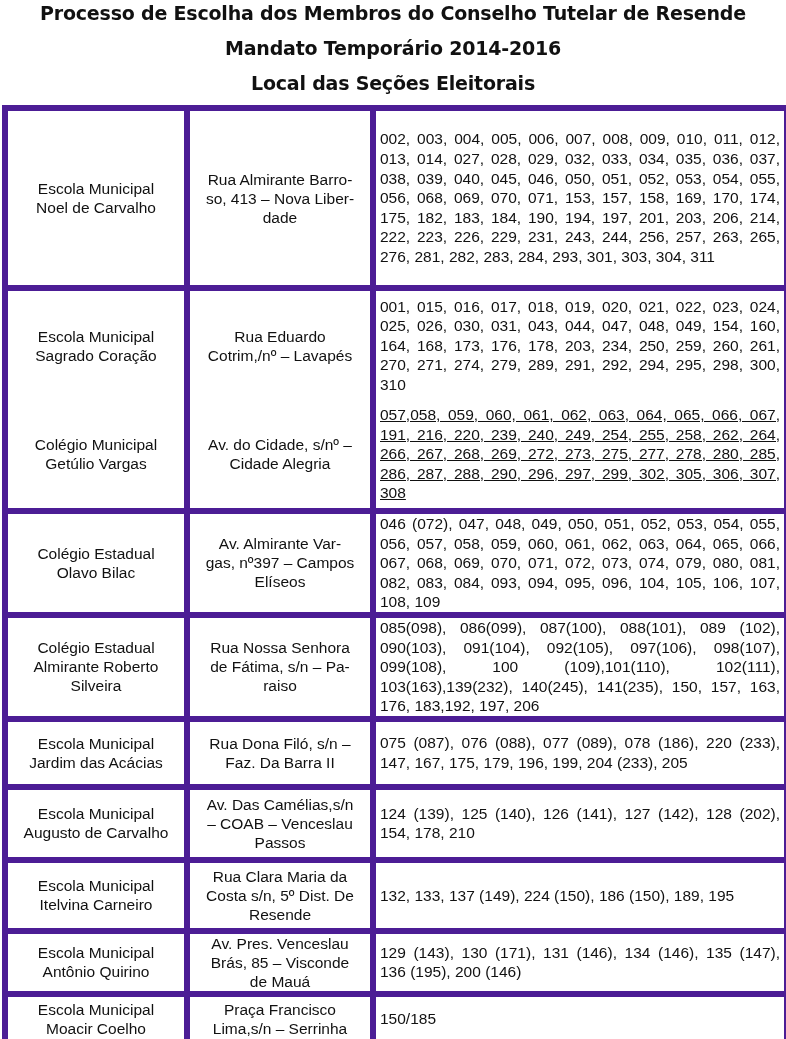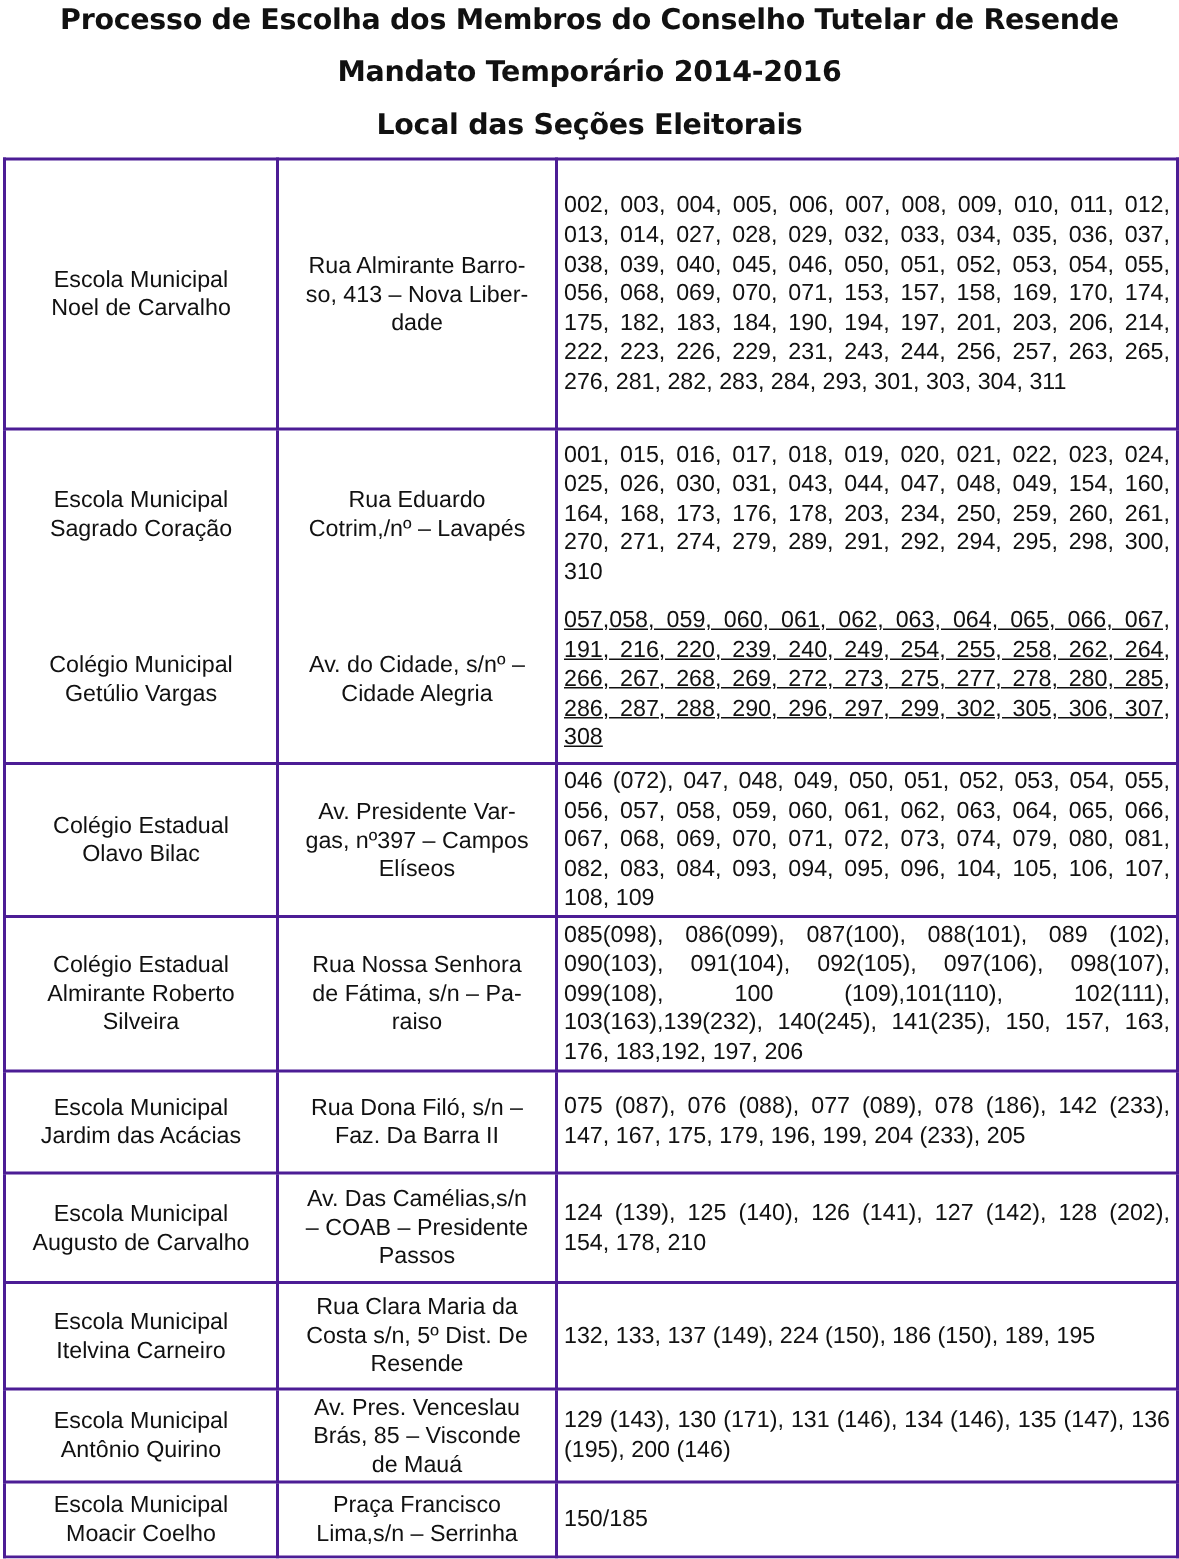--- a/index.html
+++ b/index.html
@@ -6,21 +6,21 @@
   body { width: 786px; height: 1039px; position: relative; overflow: hidden;
          font-family: "Liberation Sans", sans-serif; color: #111; }
   .titles { position: absolute; left: 0; top: 0; width: 786px; text-align: center;
             font-family: "DejaVu Sans", sans-serif; font-weight: bold; font-size: 19px; color: #111; }
   .titles div { position: absolute; left: 0; width: 786px; text-align: center; letter-spacing: -0.2px; }
   .t1 { top: 2px; }
   .t2 { top: 37px; }
   .t3 { top: 72px; }
   table { position: absolute; left: 2px; top: 105px; width: 782px; border-collapse: collapse;
           table-layout: fixed; font-size: 15.5px; }
-  td { border: 2px solid #4c1d95; vertical-align: middle; padding: 0; }
+  td { border: 6px solid #4c1d95; vertical-align: middle; padding: 0; }
   td.c1, td.c2 { text-align: center; line-height: 19px; padding: 0 4px; }
   td.c3 { text-align: left; padding: 0 4px 0 4px; line-height: 19.6px; }
   .c3 .justify { text-align: justify; text-align-last: left; }
   .sub { display: block; }
 </style>
 </head>
 <body>
 
 <div class="titles">
   <div class="t1">Processo de Escolha dos Membros do Conselho Tutelar de Resende</div>
@@ -77,21 +77,21 @@
       <div class="justify">057,058, 059, 060, 061, 062, 063, 064, 065, 066, 067, 191, 216, 220, 239, 240, 249, 254, 255, 258, 262, 264, 266, 267, 268, 269, 272, 273, 275, 277, 278, 280, 285, 286, 287, 288, 290, 296, 297, 299, 302, 305, 306, 307, 308</div>
     </td>
   </tr>
 
   <tr style="height:102px">
     <td class="c1">
       <span class="sub">Colégio Estadual</span>
       <span class="sub">Olavo Bilac</span>
     </td>
     <td class="c2">
-      <span class="sub">Av. Presidente Var-</span>
+      <span class="sub">Av. Almirante Var-</span>
       <span class="sub">gas, nº397 – Campos</span>
       <span class="sub">Elíseos</span>
     </td>
     <td class="c3">
       <div class="justify">046 (072), 047, 048, 049, 050, 051, 052, 053, 054, 055, 056, 057, 058, 059, 060, 061, 062, 063, 064, 065, 066, 067, 068, 069, 070, 071, 072, 073, 074, 079, 080, 081, 082, 083, 084, 093, 094, 095, 096, 104, 105, 106, 107, 108, 109</div>
     </td>
   </tr>
 
   <tr style="height:103px">
     <td class="c1">
@@ -112,32 +112,32 @@
   <tr style="height:68px">
     <td class="c1">
       <span class="sub">Escola Municipal</span>
       <span class="sub">Jardim das Acácias</span>
     </td>
     <td class="c2">
       <span class="sub">Rua Dona Filó, s/n –</span>
       <span class="sub">Faz. Da Barra II</span>
     </td>
     <td class="c3">
-      <div class="justify">075 (087), 076 (088), 077 (089), 078 (186), 142 (233), 147, 167, 175, 179, 196, 199, 204 (233), 205</div>
+      <div class="justify">075 (087), 076 (088), 077 (089), 078 (186), 220 (233), 147, 167, 175, 179, 196, 199, 204 (233), 205</div>
     </td>
   </tr>
 
   <tr style="height:73px">
     <td class="c1">
       <span class="sub">Escola Municipal</span>
       <span class="sub">Augusto de Carvalho</span>
     </td>
     <td class="c2">
       <span class="sub">Av. Das Camélias,s/n</span>
-      <span class="sub">– COAB – Presidente</span>
+      <span class="sub">– COAB – Venceslau</span>
       <span class="sub">Passos</span>
     </td>
     <td class="c3">
       <div class="justify">124 (139), 125 (140), 126 (141), 127 (142), 128 (202), 154, 178, 210</div>
     </td>
   </tr>
 
   <tr style="height:71px">
     <td class="c1">
       <span class="sub">Escola Municipal</span>

